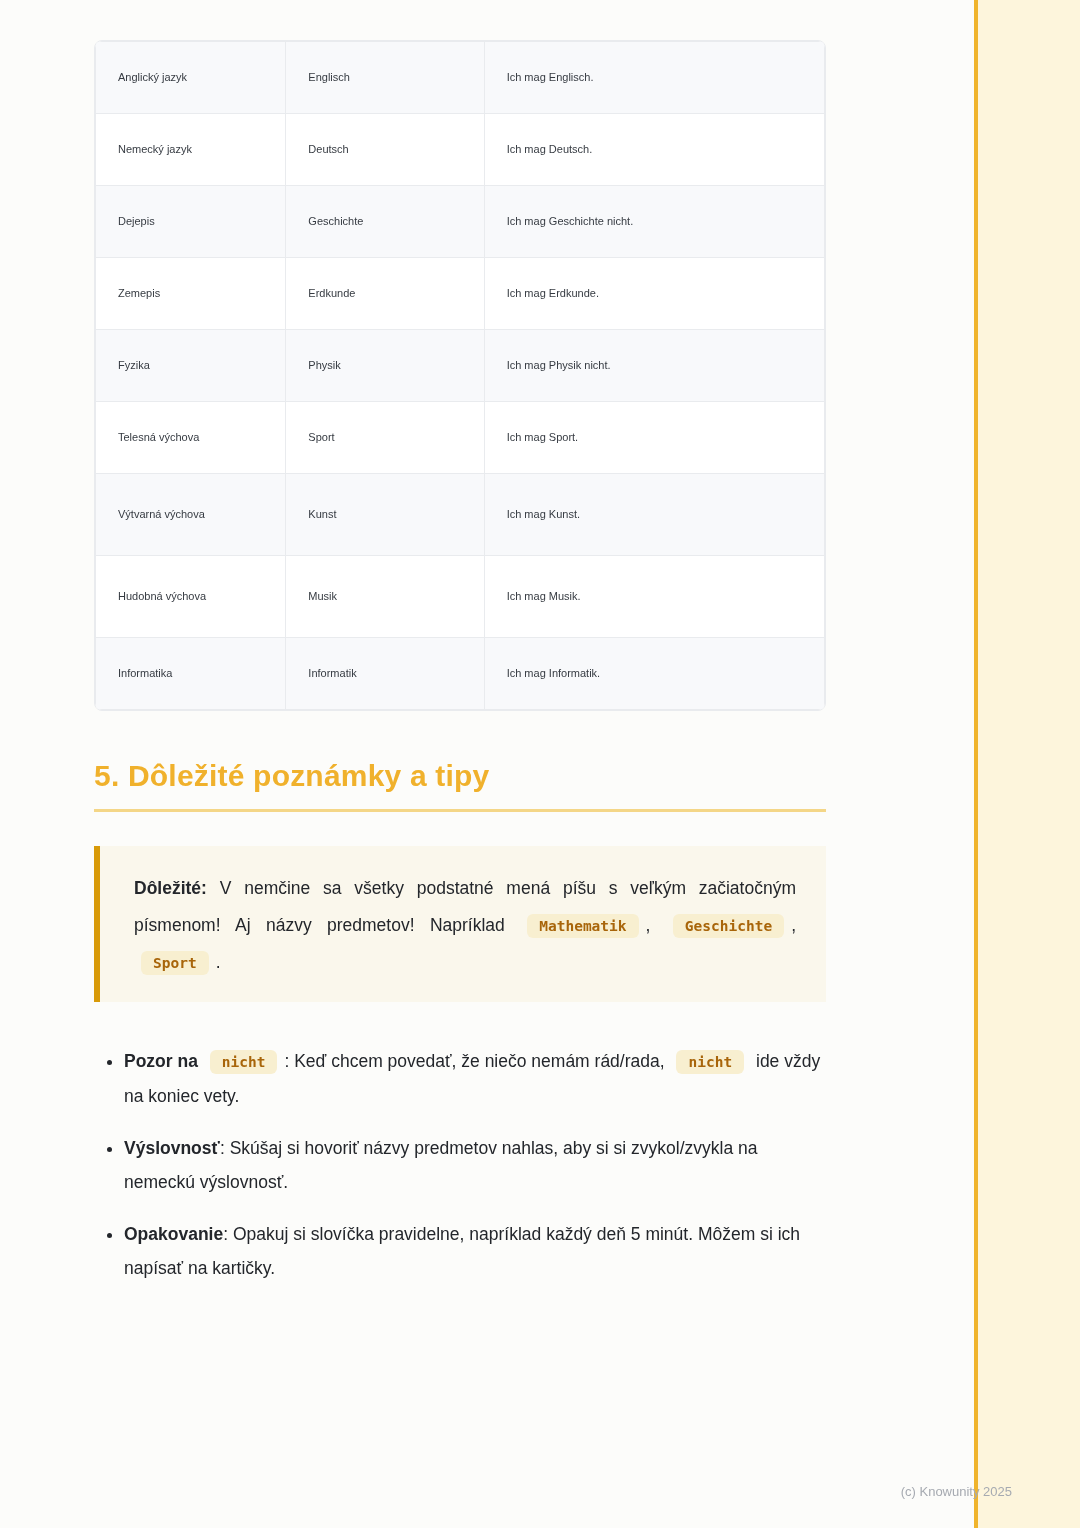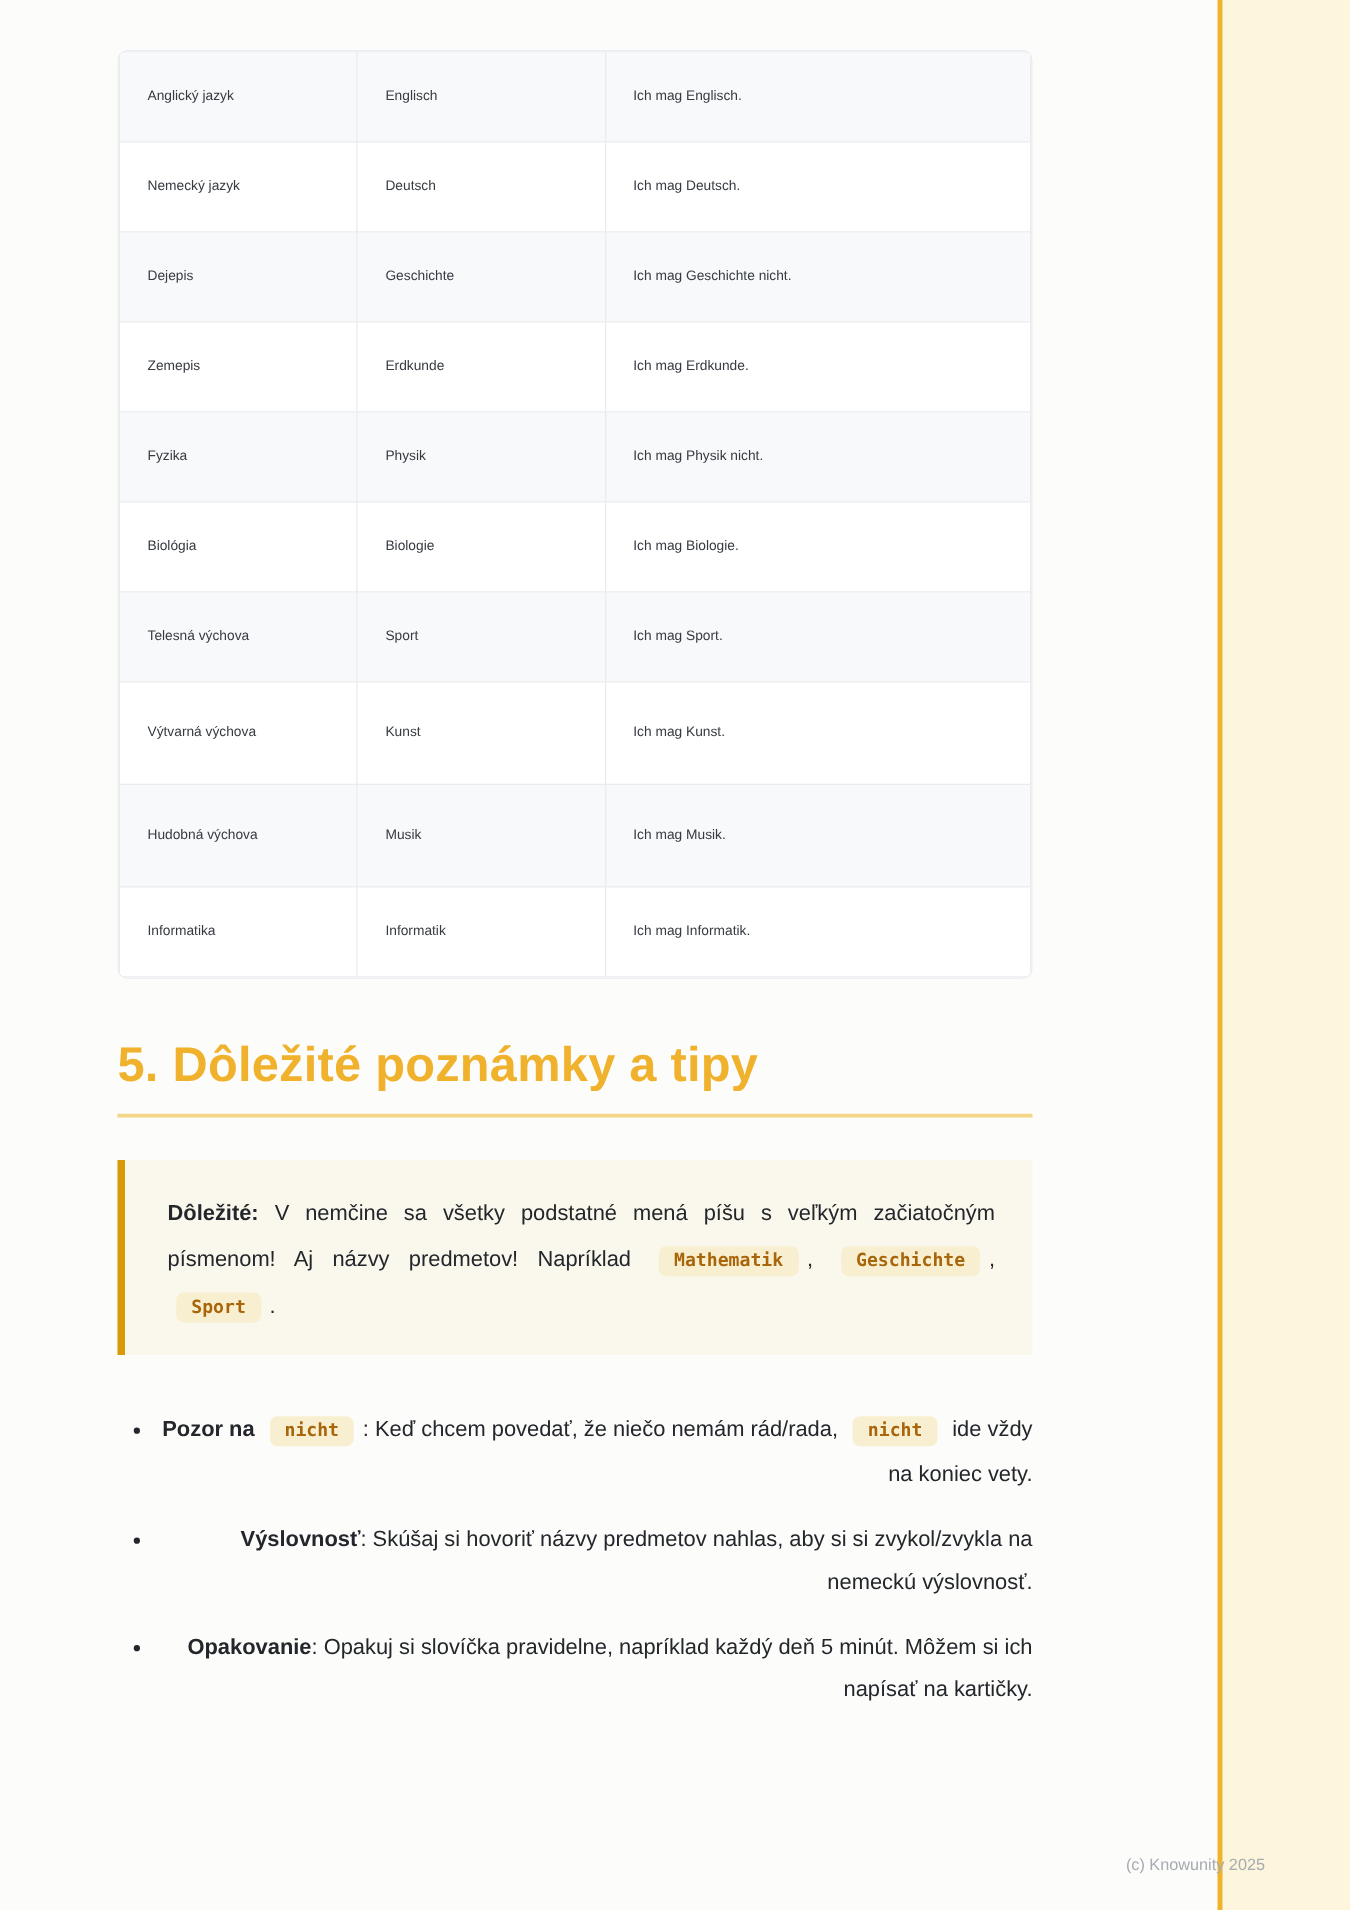--- a/index.html
+++ b/index.html
@@ -33,21 +33,21 @@
   table.vocab{width:100%;border-collapse:collapse;background:#fff;font-size:11px;color:var(--table-text);}
   table.vocab td{border:1px solid var(--border);padding:23px 16px 23px 22px;vertical-align:middle;line-height:25px;}
   table.vocab tr:nth-child(odd){background:var(--row-alt);}
   table.vocab tr:nth-child(even){background:#fff;}
   col.c1{width:191px;} col.c2{width:199px;} col.c3{width:342px;}
   tr.twoline td{padding-top:28px;padding-bottom:28px;}
   tr.twoline td:first-child span{display:inline-block;max-width:112px;}
 
   
   h2.section-heading{
-    margin:48px 0 12px;font-size:39px;font-weight:bold;color:var(--heading);letter-spacing:.2px;
+    margin:48px 0 12px;font-size:30px;font-weight:bold;color:var(--heading);letter-spacing:.2px;
   }
   .heading-rule{margin-top:16px;height:3px;background:var(--rule);border:none;width:100%;}
 
   
   .callout{
     margin-top:34px;background:var(--callout-bg);
     border-left:6px solid var(--callout-border);
     padding:24px 30px 22px 34px;
   }
   .callout p{margin:0;font-size:17.5px;line-height:2.1;text-align:justify;}
@@ -56,21 +56,21 @@
   
   .chip{
     font-family:"DejaVu Sans Mono", monospace;
     font-size:14.5px;font-weight:bold;color:var(--chip-text);
     background:var(--chip-bg);border-radius:6px;
     padding:4px 12px;margin:0 7px;white-space:nowrap;
   }
 
   
   ul.notes{margin:42px 0 0;padding-left:30px;font-size:17.5px;line-height:34px;}
-  ul.notes > li{margin-bottom:18px;text-align:right;}
+  ul.notes > li{margin-bottom:18px;}
   ul.notes strong{font-weight:bold;}
   ul.subnotes{list-style:circle;margin:10px 0 4px;padding-left:26px;}
   ul.subnotes li{margin-bottom:12px;line-height:40px;}
   ul.subnotes em{font-style:italic;}
 
   .page-footer{
     position:absolute;top:1440px;right:68px;z-index:5;
     font-size:13px;color:var(--footer);margin-top:44px;
   }
 </style>
@@ -107,25 +107,20 @@
         </tr>
         <tr>
           <td><span>Zemepis</span></td>
           <td><span>Erdkunde</span></td>
           <td><span>Ich mag Erdkunde.</span></td>
         </tr>
         <tr>
           <td><span>Fyzika</span></td>
           <td><span>Physik</span></td>
           <td><span>Ich mag Physik nicht.</span></td>
-        </tr>
-        <tr>
-          <td><span>Biológia</span></td>
-          <td><span>Biologie</span></td>
-          <td><span>Ich mag Biologie.</span></td>
         </tr>
         <tr>
           <td><span>Telesná výchova</span></td>
           <td><span>Sport</span></td>
           <td><span>Ich mag Sport.</span></td>
         </tr>
         <tr class="twoline">
           <td><span>Výtvarná výchova</span></td>
           <td><span>Kunst</span></td>
           <td><span>Ich mag Kunst.</span></td>

